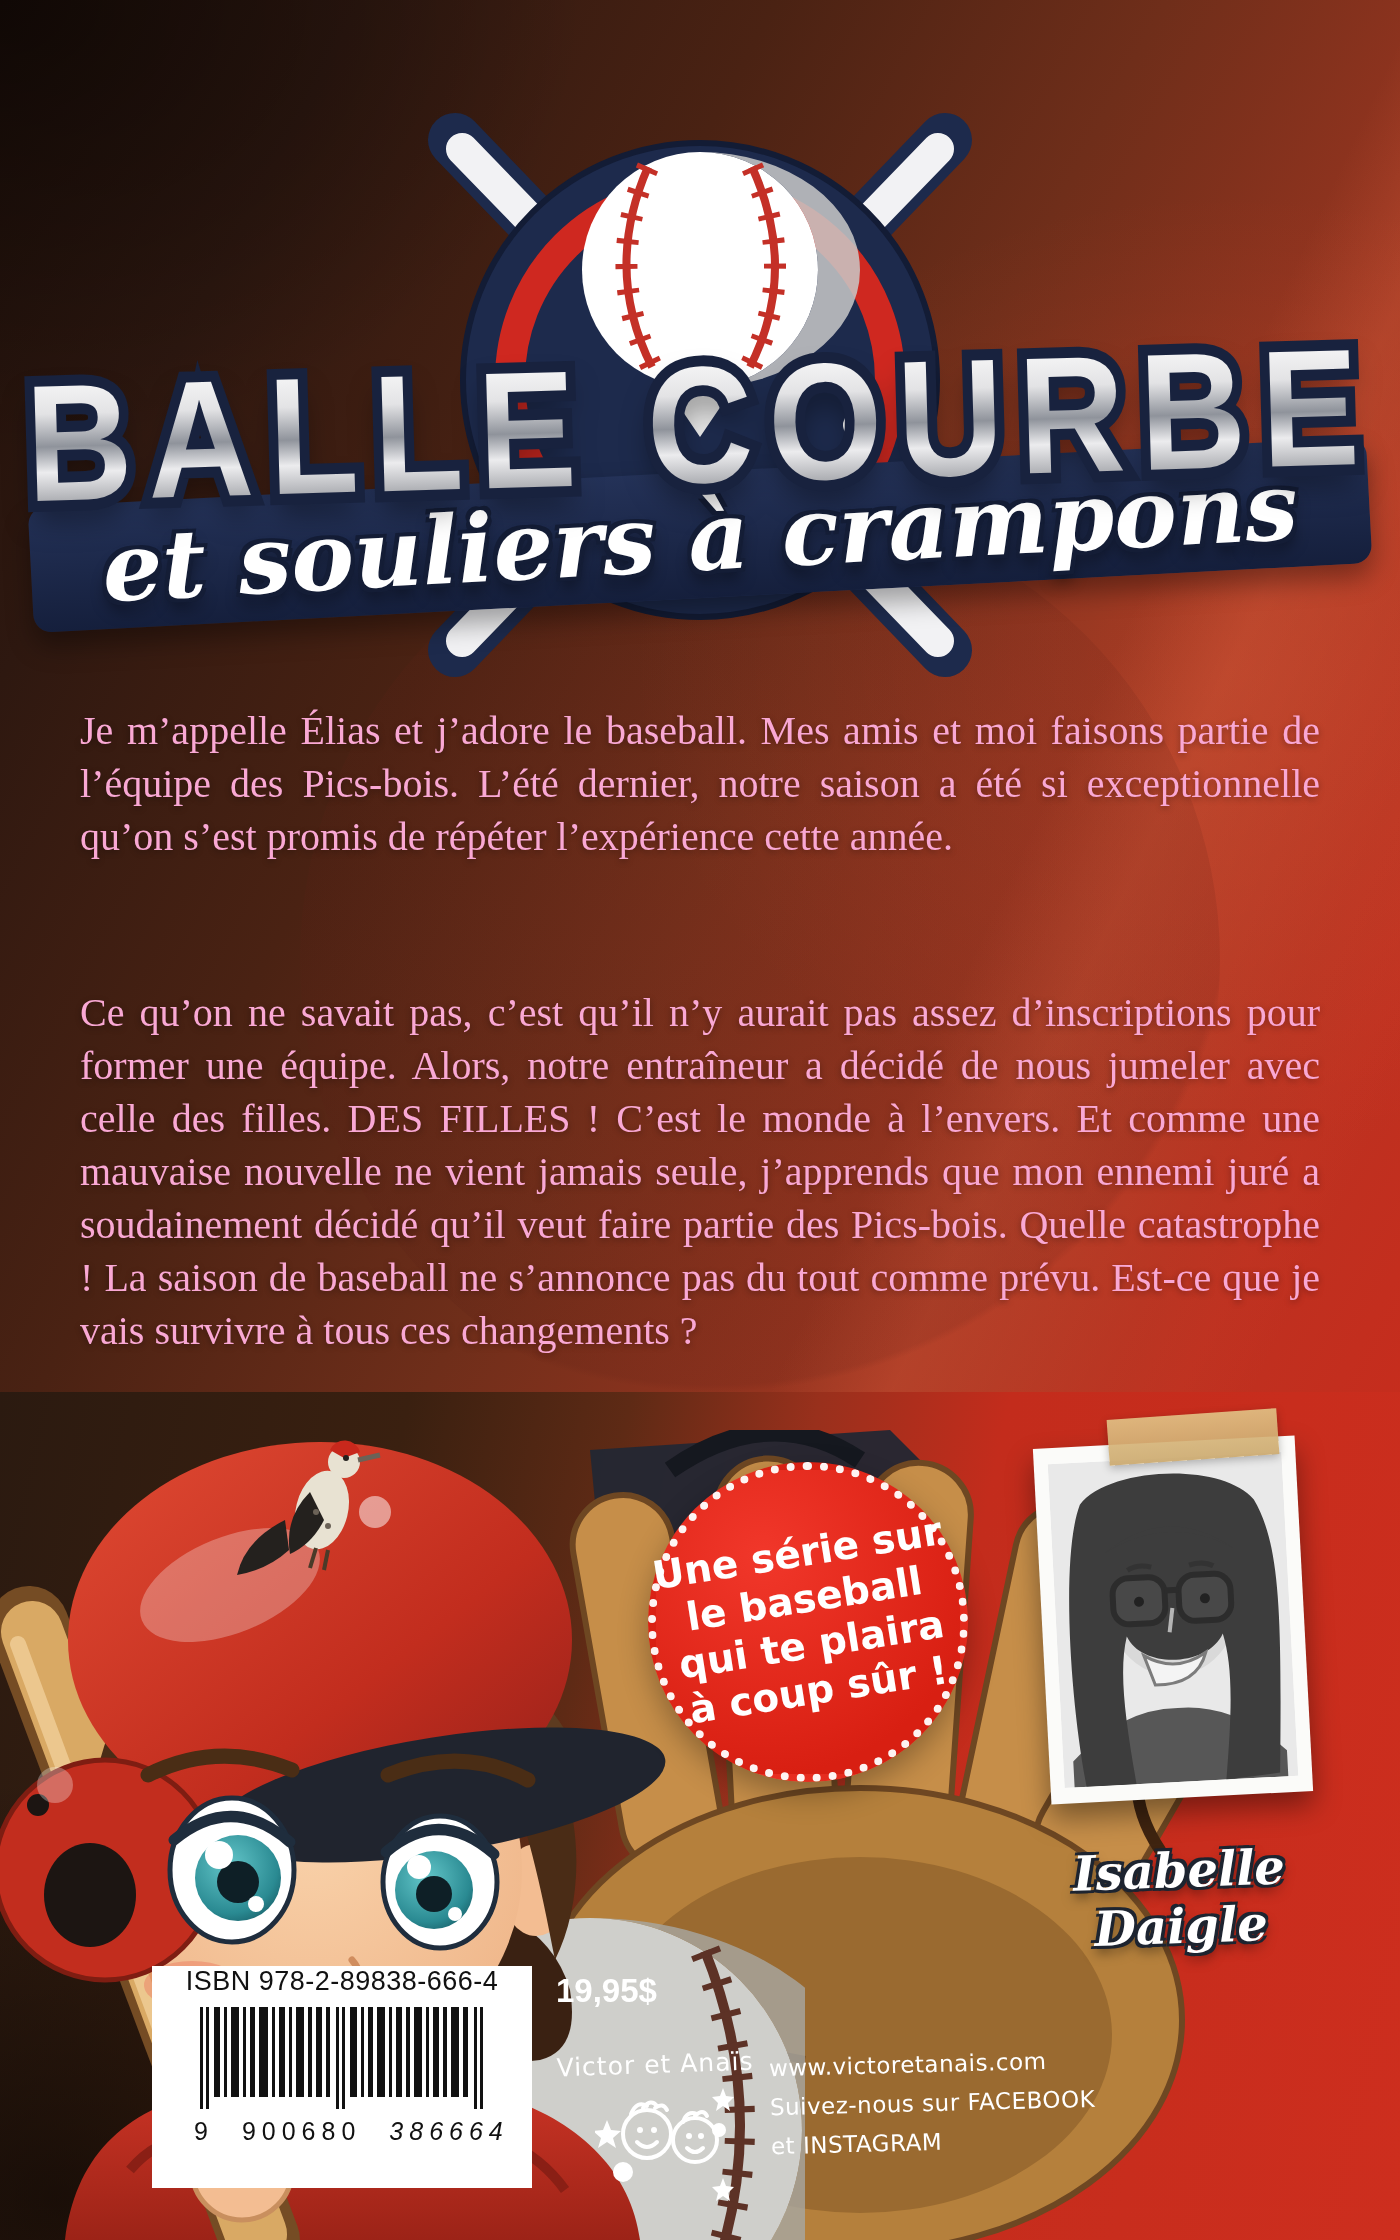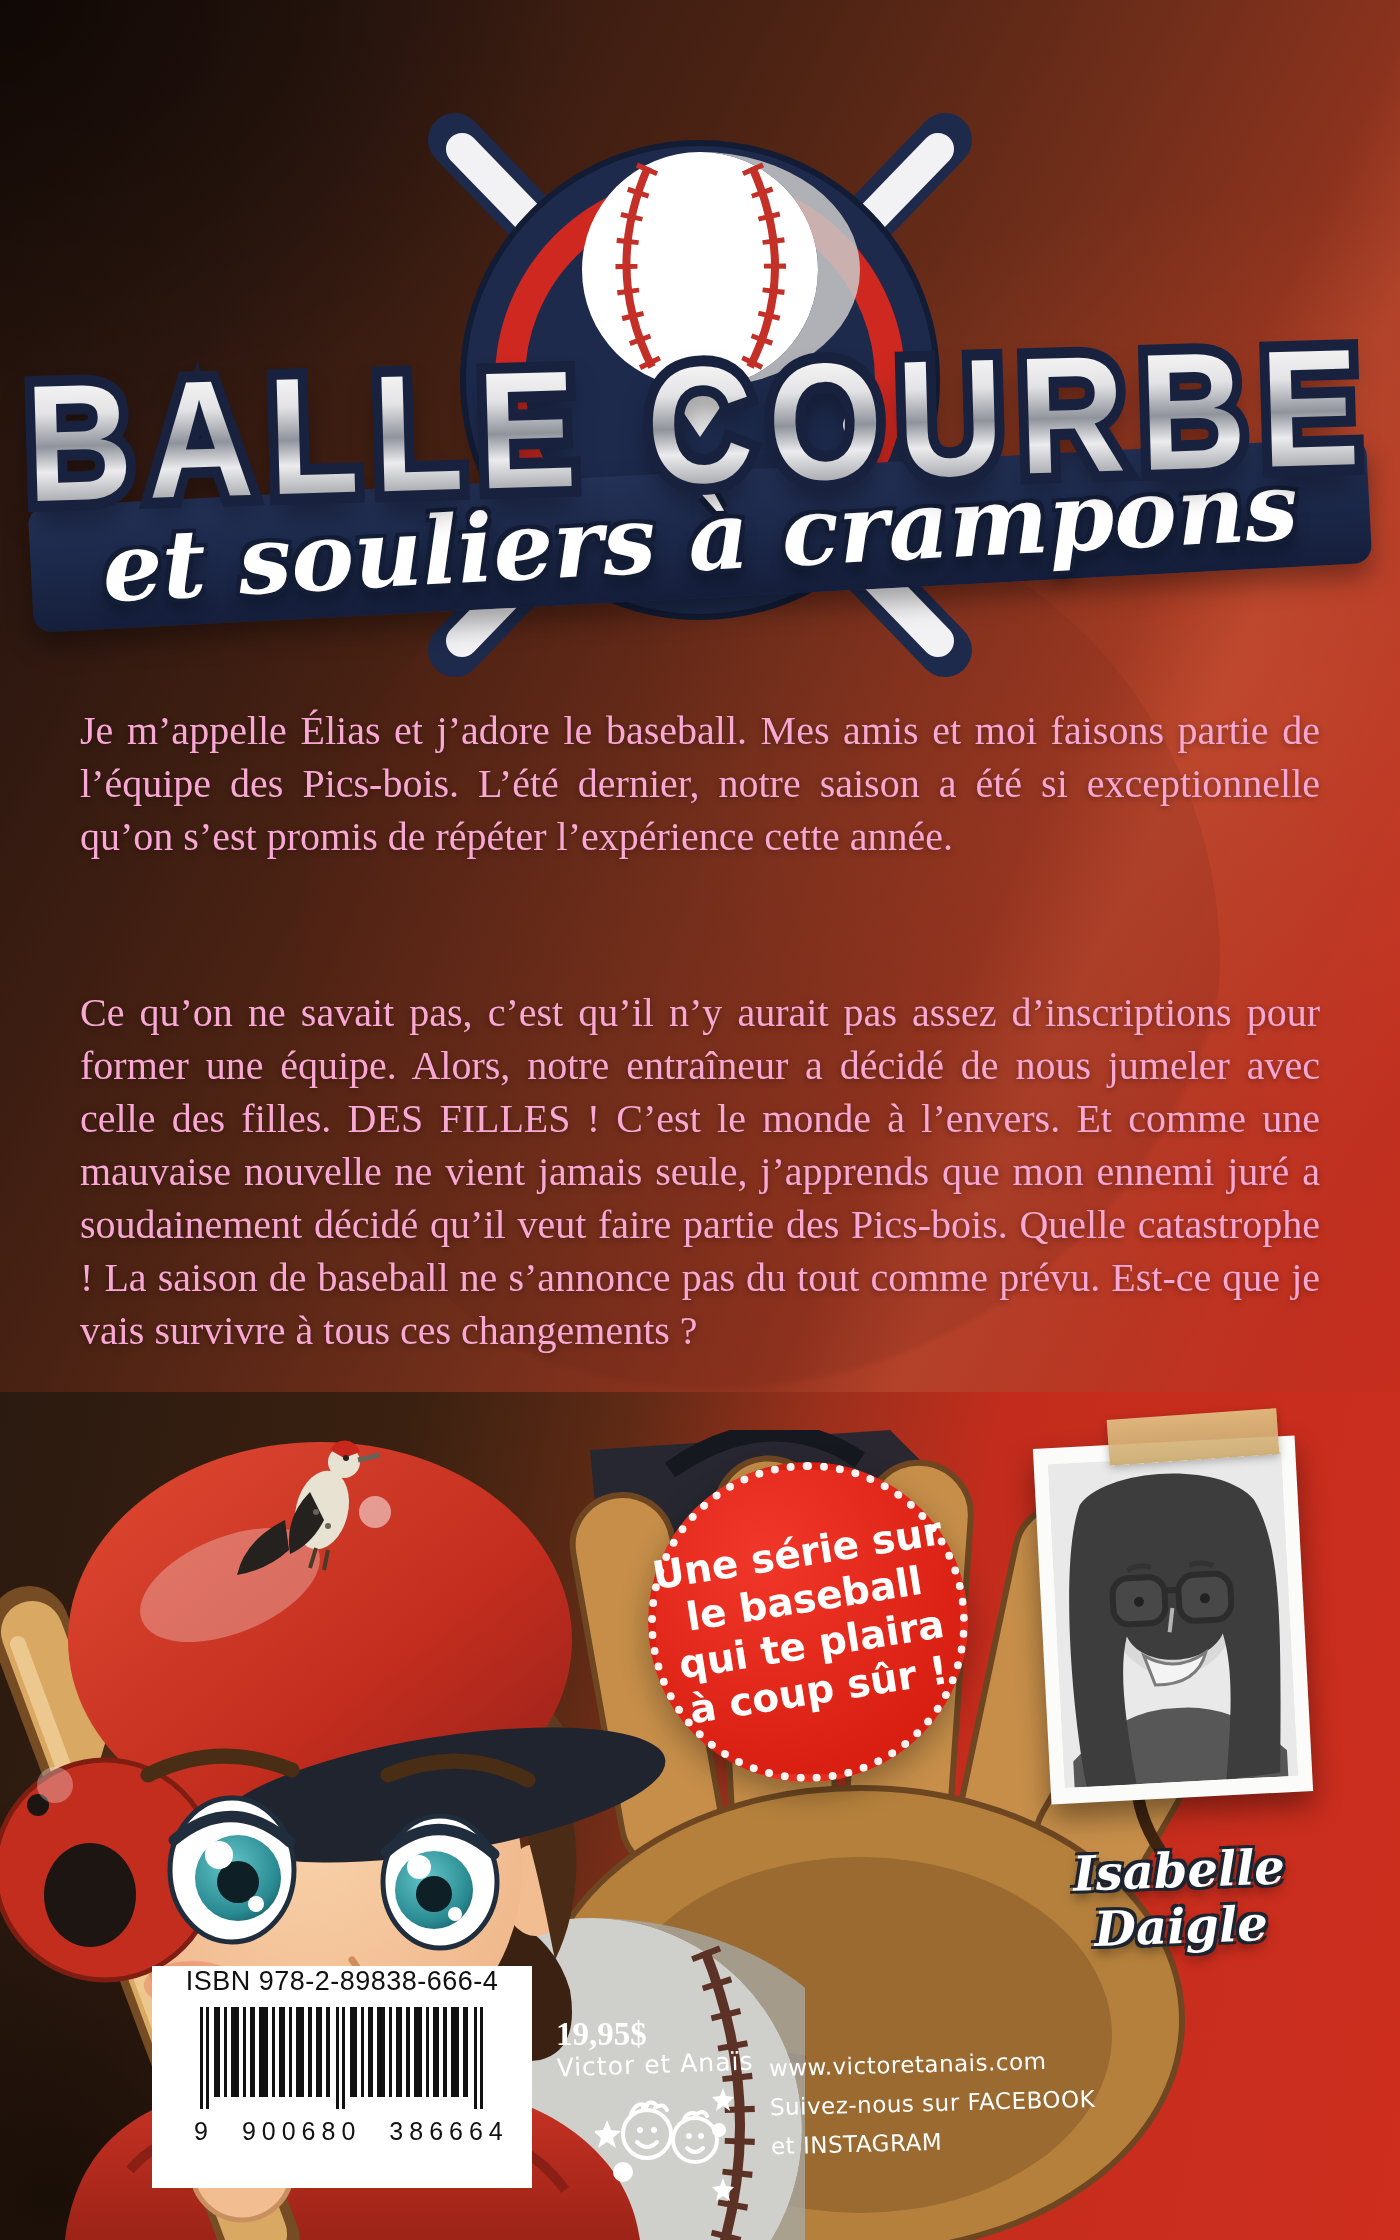--- a/index.html
+++ b/index.html
@@ -87,23 +87,23 @@
   
   .isbn-box{position:absolute;left:152px;top:1966px;width:380px;height:222px;z-index:6;
       background:#ffffff;}
   .isbn-label{text-align:center;color:#111;
       font-family:"Liberation Sans",sans-serif;font-size:27px;letter-spacing:0.5px;}
   .barcode{position:relative;width:300px;margin:10px auto 0;}
   .barcode-numbers{display:flex;color:#111;font-family:"Liberation Sans",sans-serif;
       font-size:25px;margin-top:2px;}
   .bn-9{margin-left:2px;}
   .bn-g1{margin-left:34px;letter-spacing:6px;}
-  .bn-g2{margin-left:28px;letter-spacing:6px;}
+  .bn-g2{margin-left:28px;letter-spacing:6px;font-style:italic;}
   .price{position:absolute;left:556px;top:1972px;z-index:6;color:#fff;
-      font-family:Liberation Serif, serif;font-weight:bold;font-size:33px;margin-top:44px;}
+      font-family:Liberation Sans, sans-serif;font-weight:bold;font-size:33px;}
   .publisher-name{position:absolute;left:545px;top:2050px;width:220px;z-index:6;
       text-align:center;color:#fff;transform:rotate(-2deg);
       font-family:"DejaVu Sans",sans-serif;font-size:25px;letter-spacing:1px;}
   .publisher-doodle{position:absolute;left:595px;top:2082px;z-index:6;}
   .social{position:absolute;left:770px;top:2048px;z-index:6;color:#fff;
       transform:rotate(-1.5deg);
       font-family:"DejaVu Sans",sans-serif;font-size:23px;line-height:33px;
       letter-spacing:0.5px;}
   .social div{margin-bottom:6px;}
 </style>

